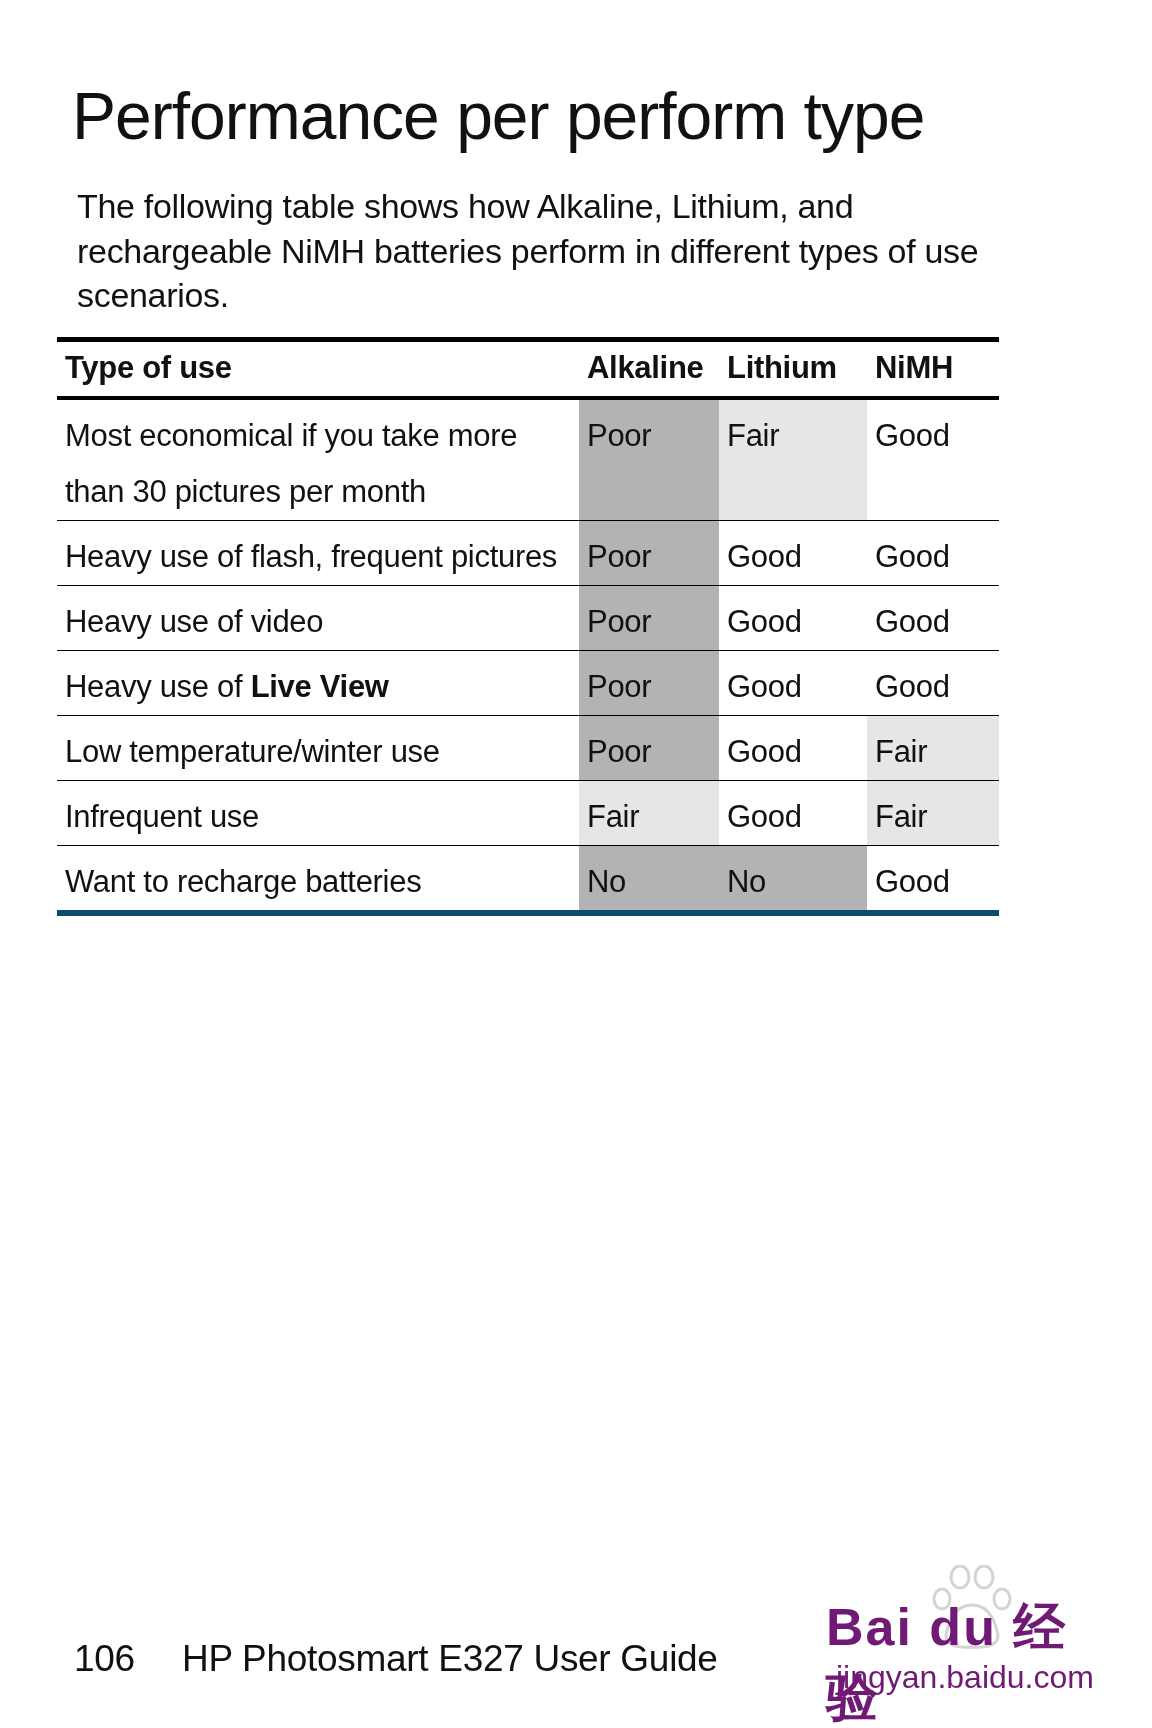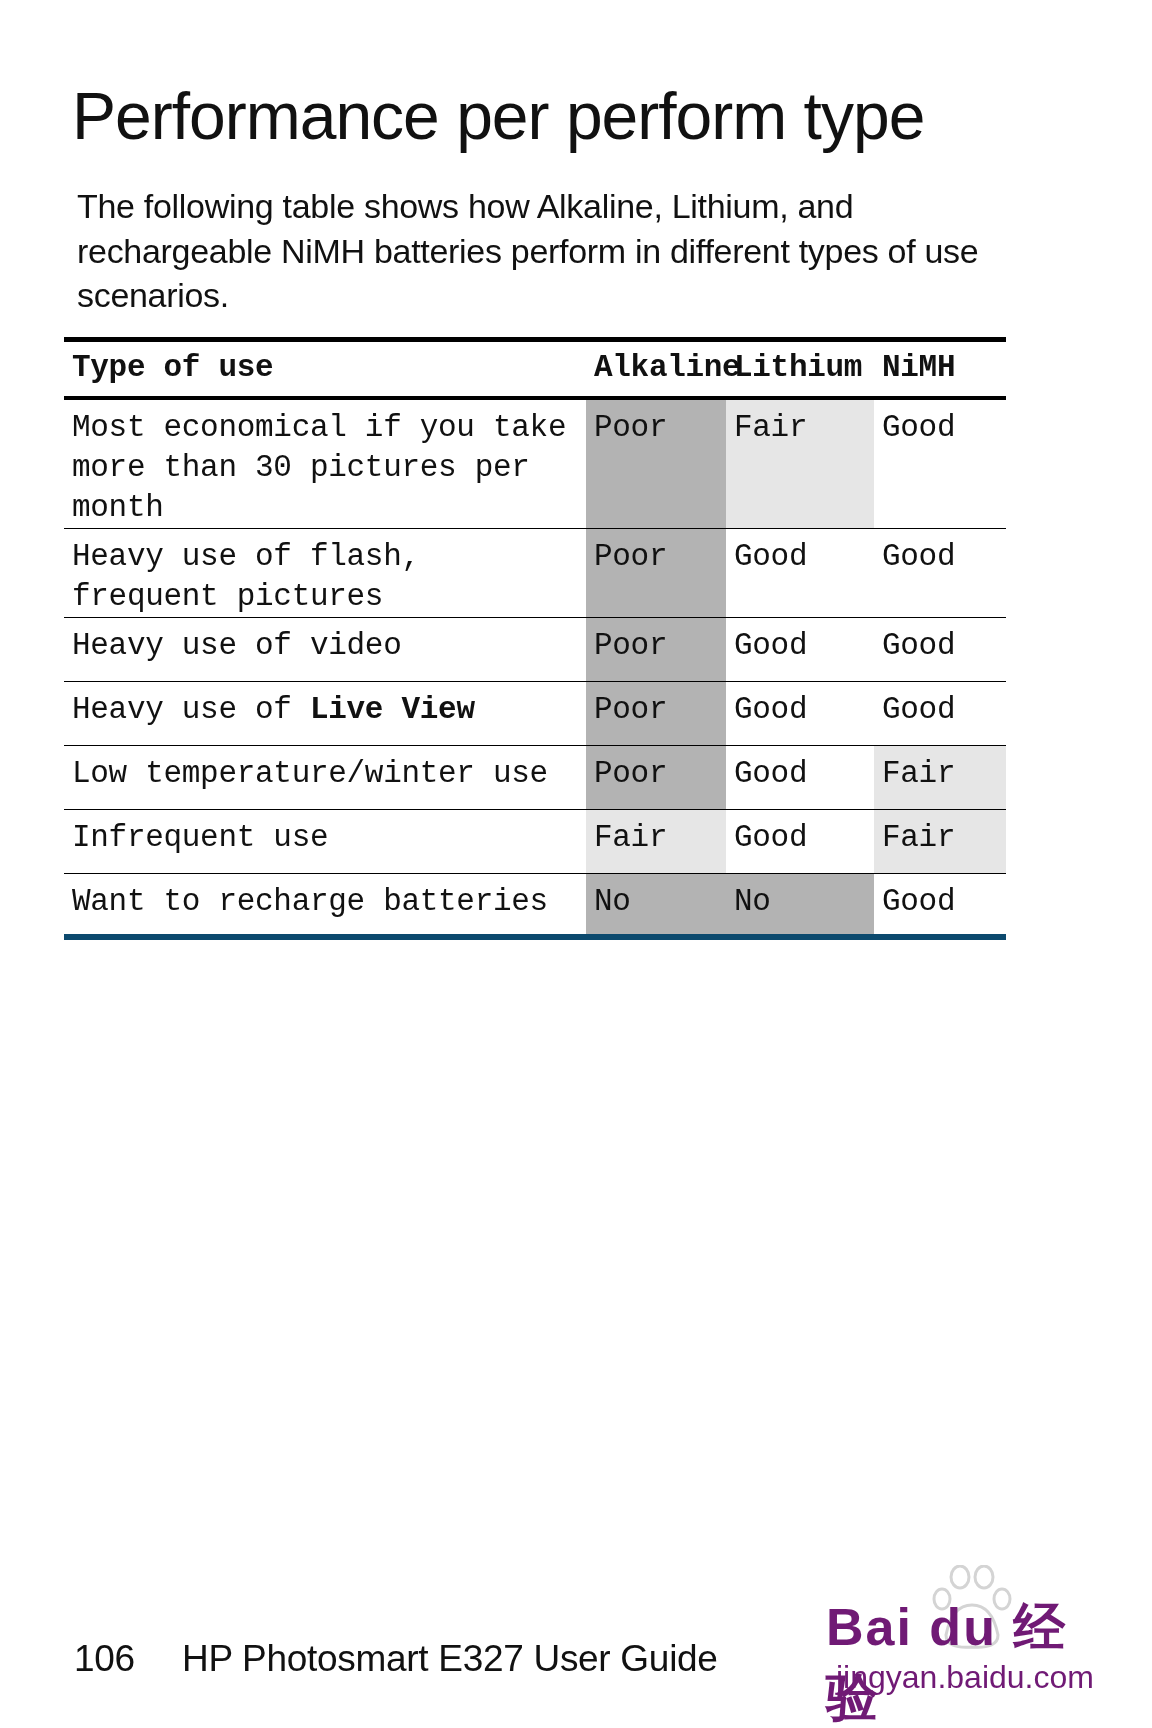--- a/index.html
+++ b/index.html
@@ -9,32 +9,32 @@
   }
   .title {
     position: absolute; left: 72px; top: 76px; font-size: 66px; font-weight: normal;
     letter-spacing: -1px; margin: 0; line-height: 80px;
   }
   .intro {
     position: absolute; left: 73px; top: 180px; width: 930px; font-size: 34px; line-height: 44.5px;
     letter-spacing: -0.3px;
   }
   .tbl {
-    position: absolute; left: 64px; top: 337px; width: 942px;
-    border-collapse: collapse; table-layout: fixed; font-family: Liberation Mono, monospace;
+    position: absolute; left: 57px; top: 337px; width: 942px;
+    border-collapse: collapse; table-layout: fixed;
   }
   .tbl th, .tbl td {
     text-align: left; vertical-align: top; padding: 0 8px; font-size: 31px;
     letter-spacing: -0.3px;
   }
   .tbl th { font-weight: bold; height: 58px; padding-top: 8px; box-sizing: border-box; }
   .tbl thead tr { border-top: 5px solid #000; border-bottom: 4px solid #000; }
   .tbl tbody tr { border-bottom: 1.5px solid #000; }
   .tbl tbody tr:last-child { border-bottom: 6px solid #0c4a6e; }
-  .tbl td { padding-top: 8px; box-sizing: border-box; line-height: 40px; }
+  .tbl td { padding-top: 8px; box-sizing: border-box; line-height: 56px; }
   .c-type { width: 522px; }
   .c-alk { width: 140px; }
   .c-lit { width: 148px; }
   .c-nim { width: 132px; }
   .r-2 td { height: 106px; }
   .r-1 td { height: 64px; }
   .bold { font-weight: bold; }
   .footer {
     position: absolute; left: 74px; top: 1638px; font-size: 37px; letter-spacing: -0.3px;
   }

